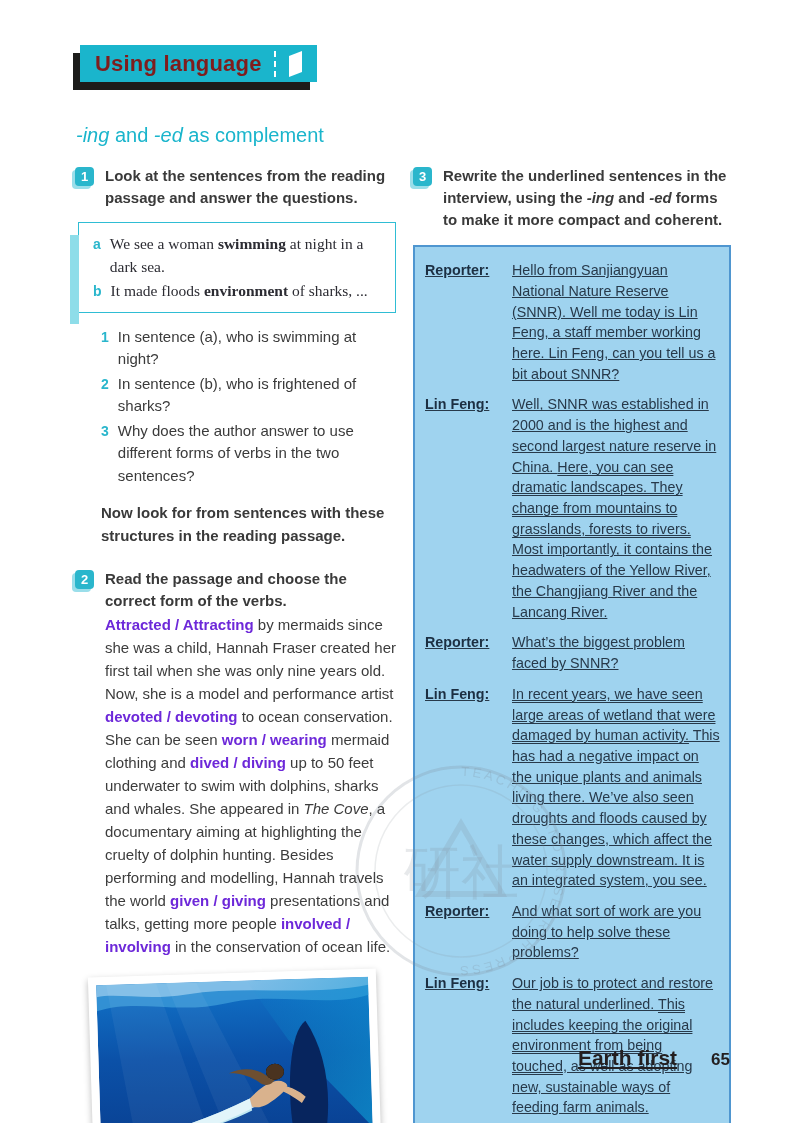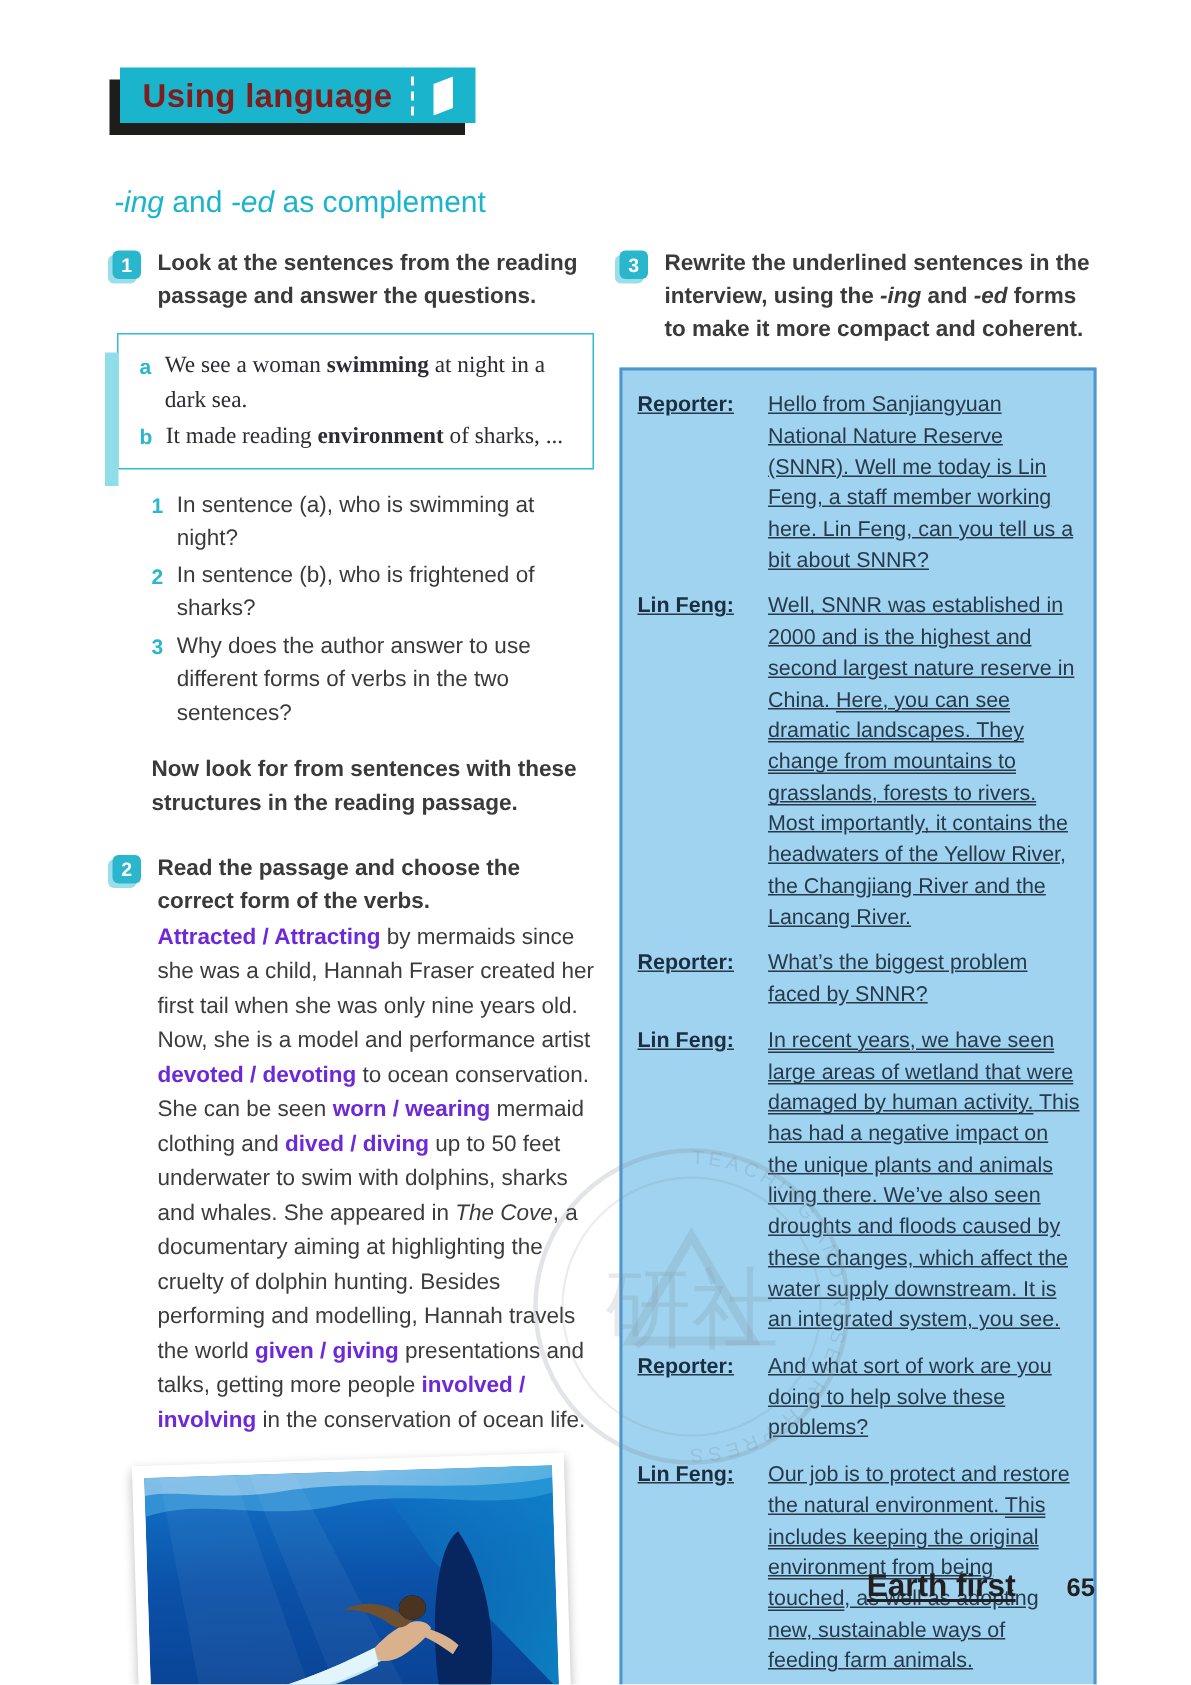--- a/index.html
+++ b/index.html
@@ -154,21 +154,21 @@
       <div class="ex-instruction">Look at the sentences from the reading passage and answer the questions.</div>
     </div>
 
     <div class="example-box">
       <div class="example-item">
         <span class="example-letter">a</span>
         <span><span class="seg-plain">We see a woman </span><span class="seg-bold">swimming</span><span class="seg-plain"> at night in a dark sea.</span></span>
       </div>
       <div class="example-item">
         <span class="example-letter">b</span>
-        <span><span class="seg-plain">It made reading </span><span class="seg-bold">environment</span><span class="seg-plain"> of sharks, ...</span></span>
+        <span><span class="seg-plain">It made floods </span><span class="seg-bold">environment</span><span class="seg-plain"> of sharks, ...</span></span>
       </div>
     </div>
 
     <div class="question-list">
       <div class="question-item">
         <span class="question-num">1</span>
         <span class="question-text">In sentence (a), who is swimming at night?</span>
       </div>
       <div class="question-item">
         <span class="question-num">2</span>
@@ -250,21 +250,21 @@
       <div class="turn">
         <span class="speaker">Lin Feng:</span>
         <span class="line"><span class="seg-underline">In recent years, we have seen large areas of wetland that were damaged by human activity.</span><span class="seg-plain"> This has had a negative impact on the unique plants and animals living there. We’ve also seen droughts and floods caused by these changes, which affect the water supply downstream. It is an integrated system, you see.</span></span>
       </div>
       <div class="turn">
         <span class="speaker">Reporter:</span>
         <span class="line"><span class="seg-plain">And what sort of work are you doing to help solve these problems?</span></span>
       </div>
       <div class="turn">
         <span class="speaker">Lin Feng:</span>
-        <span class="line"><span class="seg-plain">Our job is to protect and restore the natural environment. </span><span class="seg-underline">This includes keeping the original environment from being touched</span><span class="seg-plain">, as well as adopting new, sustainable ways of feeding farm animals.</span></span>
+        <span class="line"><span class="seg-plain">Our job is to protect and restore the natural underlined. </span><span class="seg-underline">This includes keeping the original environment from being touched</span><span class="seg-plain">, as well as adopting new, sustainable ways of feeding farm animals.</span></span>
       </div>
     </div>
   </div>
 
   <svg class="watermark" viewBox="0 0 218 218">
     <defs>
       <path id="wcirc" d="M109,14 a95,95 0 1,1 -0.01,0 Z"></path>
     </defs>
     <circle cx="109" cy="109" r="104" fill="none" stroke="#7d8892" stroke-opacity=".25" stroke-width="3"></circle>
     <circle cx="109" cy="109" r="86" fill="none" stroke="#7d8892" stroke-opacity=".18" stroke-width="1.5"></circle>

